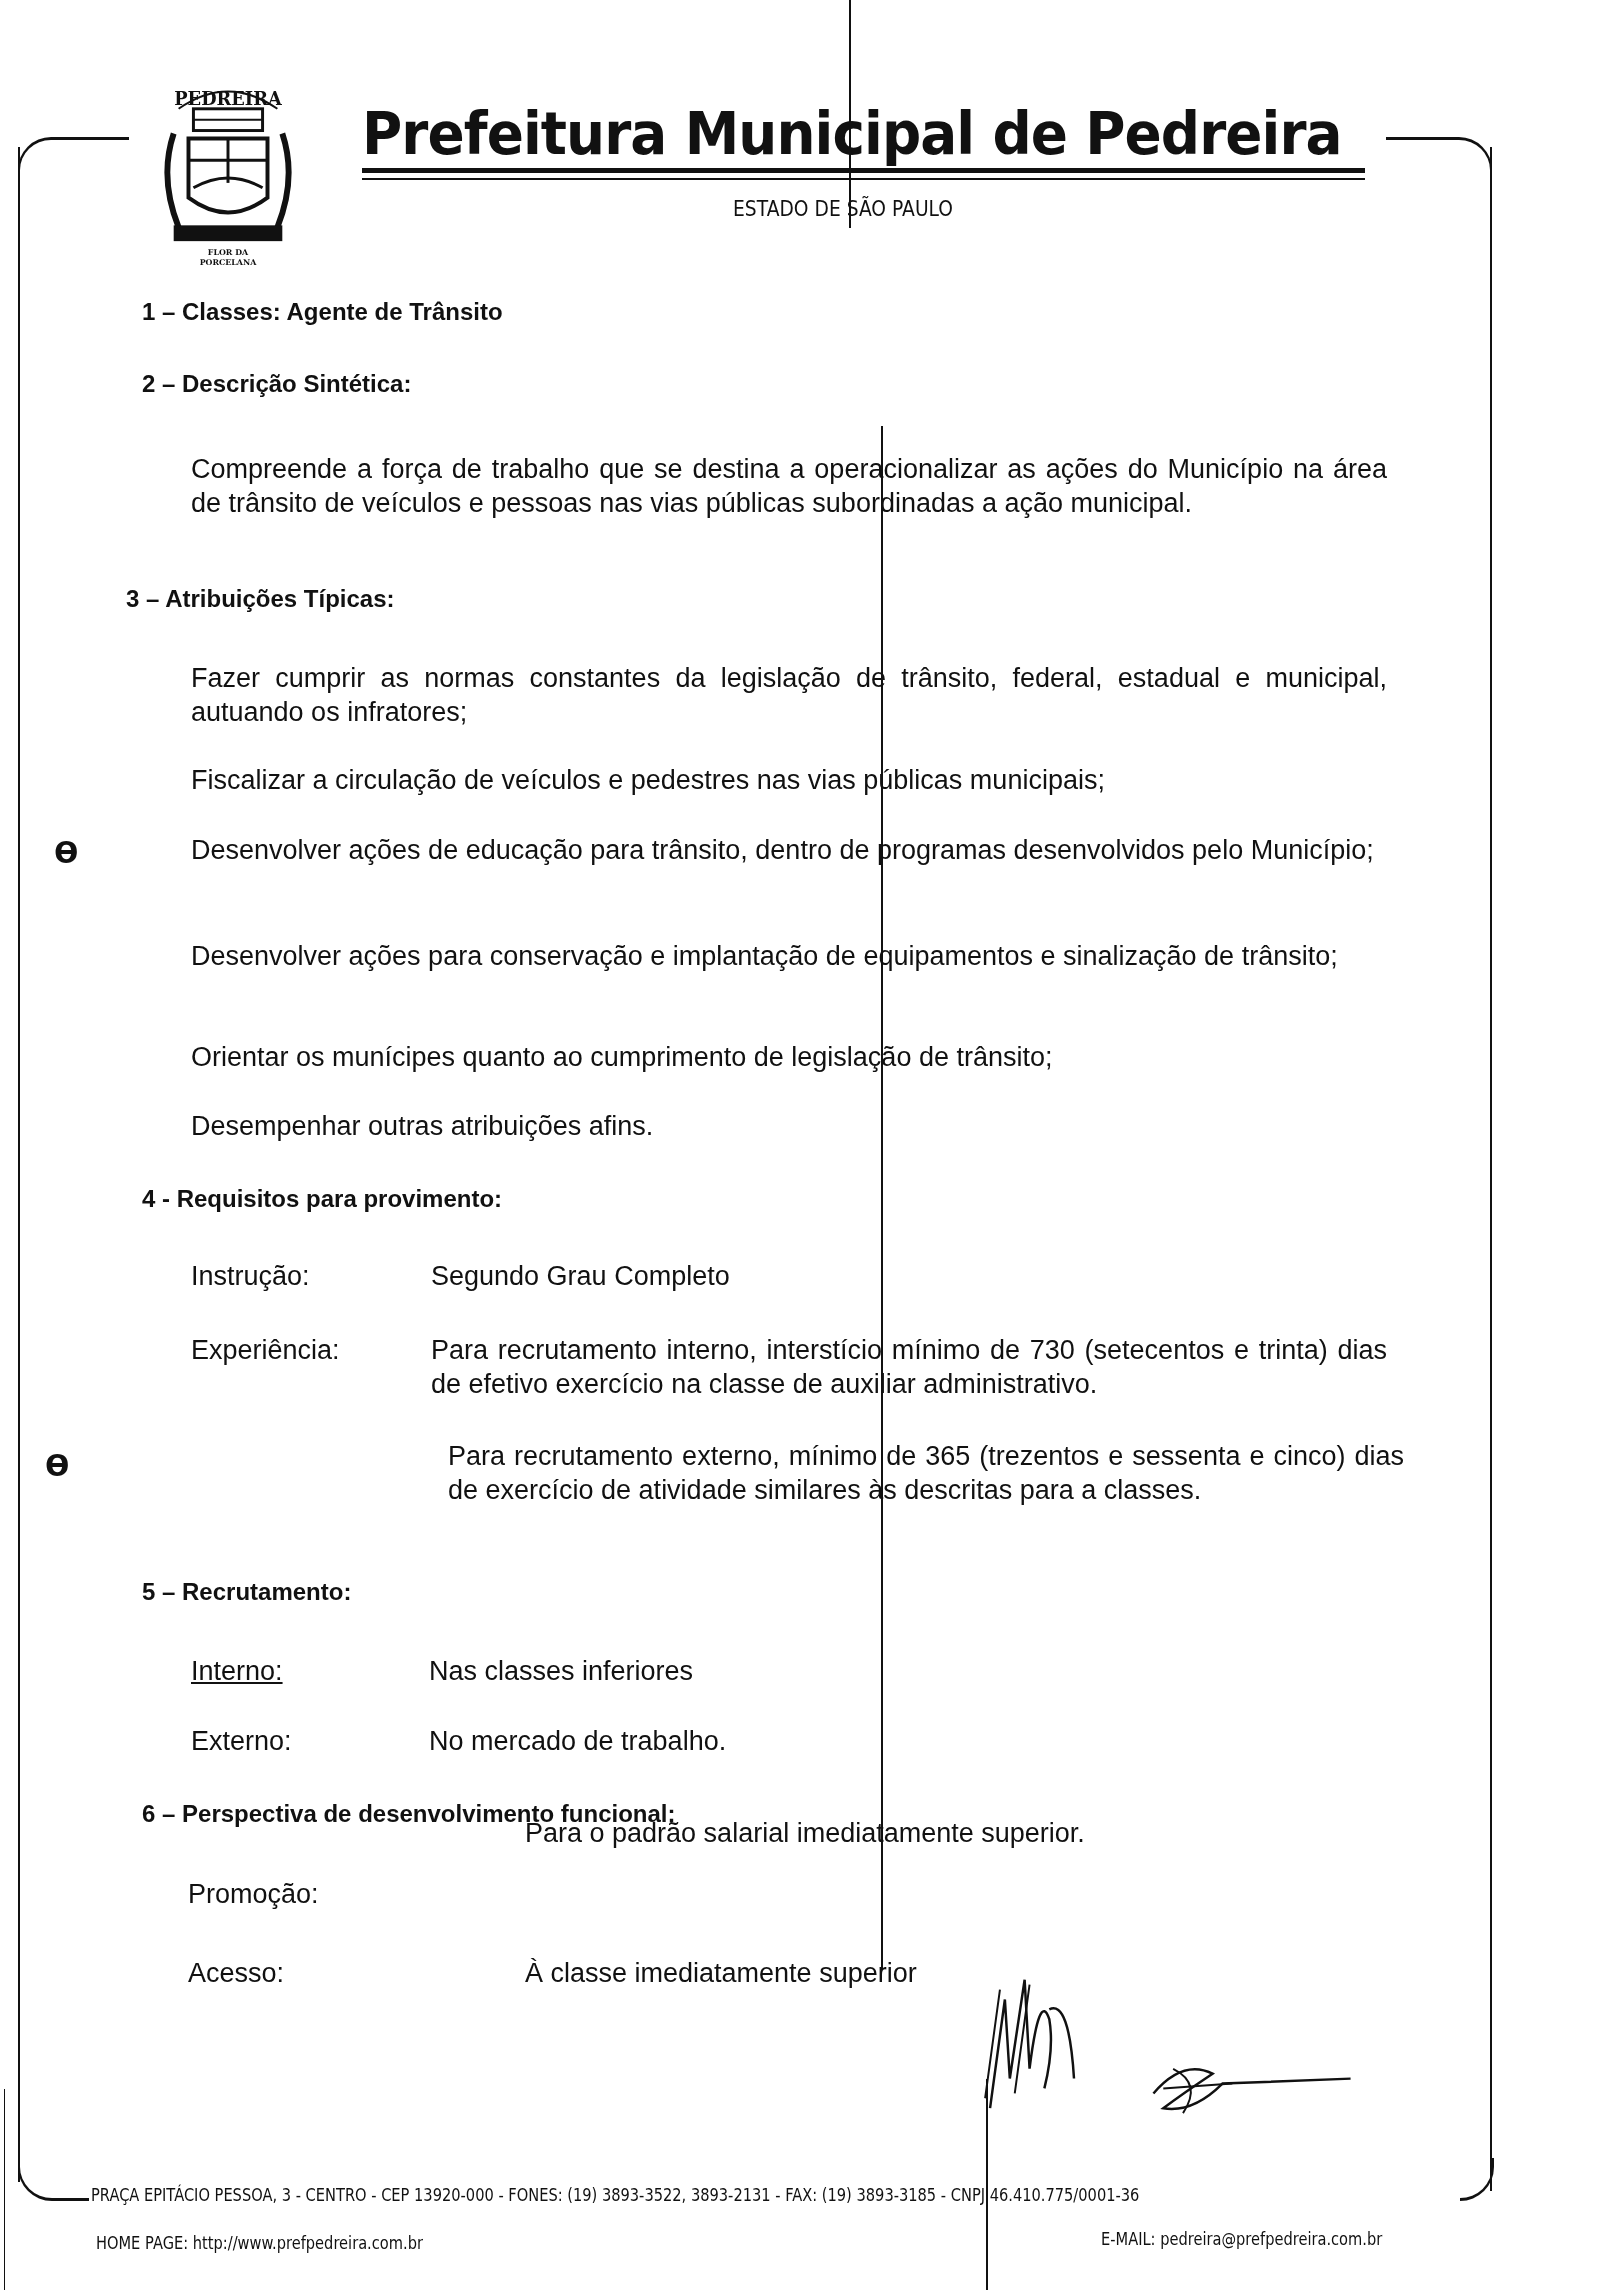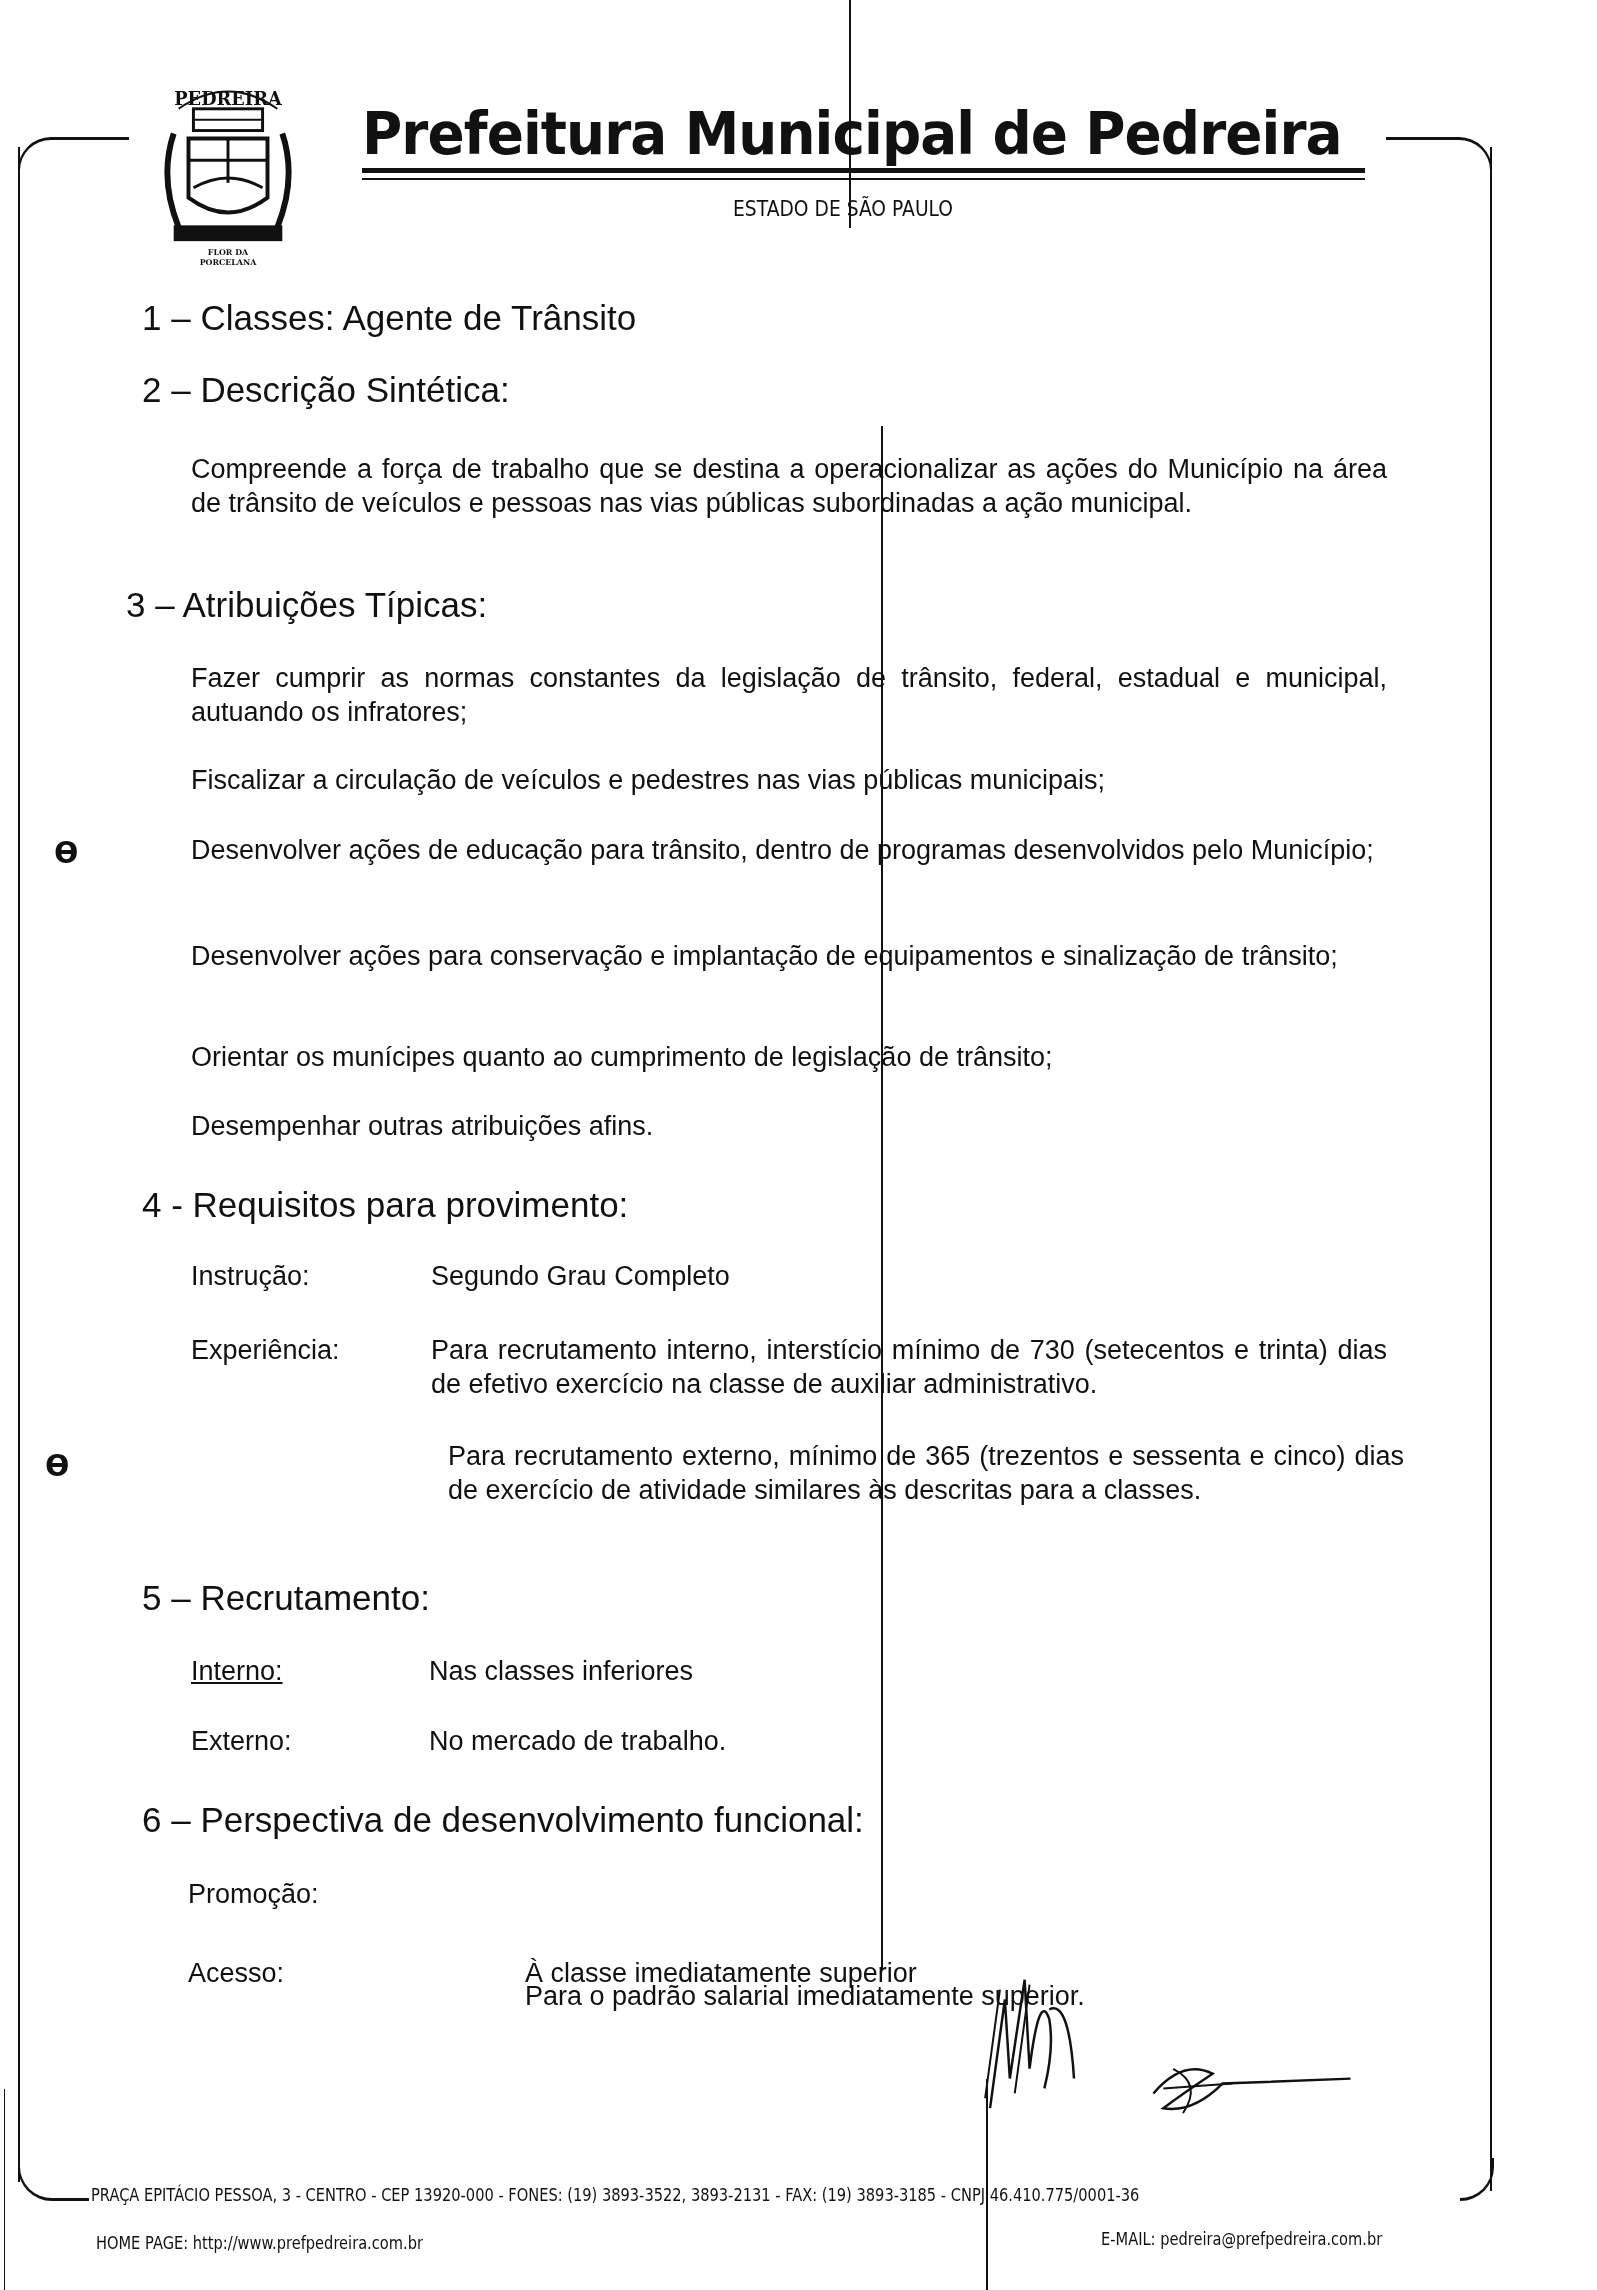--- a/index.html
+++ b/index.html
@@ -15,21 +15,21 @@
   .frame-br { left: 1460px; top: 2158px; width: 32px; height: 40px; border-bottom: 3px solid #111; border-right: 2px solid #111; border-bottom-right-radius: 34px; }
 
   
   .crest { left: 149px; top: 79px; width: 158px; height: 188px; }
   .title { left: 362px; top: 99px; font-family: "DejaVu Sans", sans-serif; font-weight: bold; font-size: 59px; letter-spacing: -1px; color: #111; white-space: nowrap; transform: scaleX(0.93); transform-origin: left top; }
   .title-rule1 { left: 362px; top: 168px; width: 1003px; height: 5px; background: #111; }
   .title-rule2 { left: 362px; top: 178px; width: 1003px; height: 2px; background: #111; }
   .subtitle { left: 733px; top: 196px; font-family: "DejaVu Sans", sans-serif; font-size: 22px; color: #111; transform: scaleX(0.85); transform-origin: left top; white-space: nowrap; }
 
   
-  .h { font-weight: normal; font-size: 35px; white-space: nowrap; }
+  .h { font-weight: bold; font-size: 24px; white-space: nowrap; }
   .p { font-size: 27px; line-height: 34px; text-align: justify; }
   .lbl { font-size: 27px; white-space: nowrap; }
   .underline { text-decoration: underline; }
 
   
   .foot { font-family: "DejaVu Sans", sans-serif; font-size: 17px; white-space: nowrap; color: #111; transform: scaleX(0.86); transform-origin: left top; }
 
   
   .scan-line { width: 2px; background: #111; }
   .margin-mark { font-size: 40px; font-weight: bold; color: #111; }
@@ -91,21 +91,21 @@
 <div class="abs p" style="left:431px; top:1439px; width:956px;margin-left:17px;">Para recrutamento externo, mínimo de 365 (trezentos e sessenta e cinco) dias de exercício de atividade similares às descritas para a classes.</div>
 
 <div class="abs h" style="left:142px; top:1578px;">5 – Recrutamento:</div>
 <div class="abs lbl underline" style="left:191px; top:1656px;">Interno:</div>
 <div class="abs lbl" style="left:429px; top:1656px;">Nas classes inferiores</div>
 <div class="abs lbl" style="left:191px; top:1726px;">Externo:</div>
 <div class="abs lbl" style="left:429px; top:1726px;">No mercado de trabalho.</div>
 
 <div class="abs h" style="left:142px; top:1800px;text-align:center;">6 – Perspectiva de desenvolvimento funcional:</div>
 <div class="abs lbl" style="left:188px; top:1879px;">Promoção:</div>
-<div class="abs lbl" style="left:525px; top:1981px;">Para o padrão salarial imediatamente superior.</div>
+<div class="abs lbl" style="left:525px; top:1818px;">Para o padrão salarial imediatamente superior.</div>
 <div class="abs lbl" style="left:188px; top:1958px;">Acesso:</div>
 <div class="abs lbl" style="left:525px; top:1958px;">À classe imediatamente superior</div>
 
 <div class="abs margin-mark" style="left:54px; top:827px;">ɵ</div>
 <div class="abs margin-mark" style="left:45px; top:1440px;">ɵ</div>
 
 <div class="abs" style="left:975px; top:1960px; width:119px; height:158px;">
   <svg width="119" height="158" viewBox="0 0 120 160">
     <path d="M15 150 L30 40 L35 120 L50 20 L55 110 Q65 30 75 60 Q80 90 70 130 M75 50 Q95 40 100 120" fill="none" stroke="#111" stroke-width="2.5"></path>
     <path d="M10 140 L25 30 M40 135 L55 25" fill="none" stroke="#111" stroke-width="2"></path>

